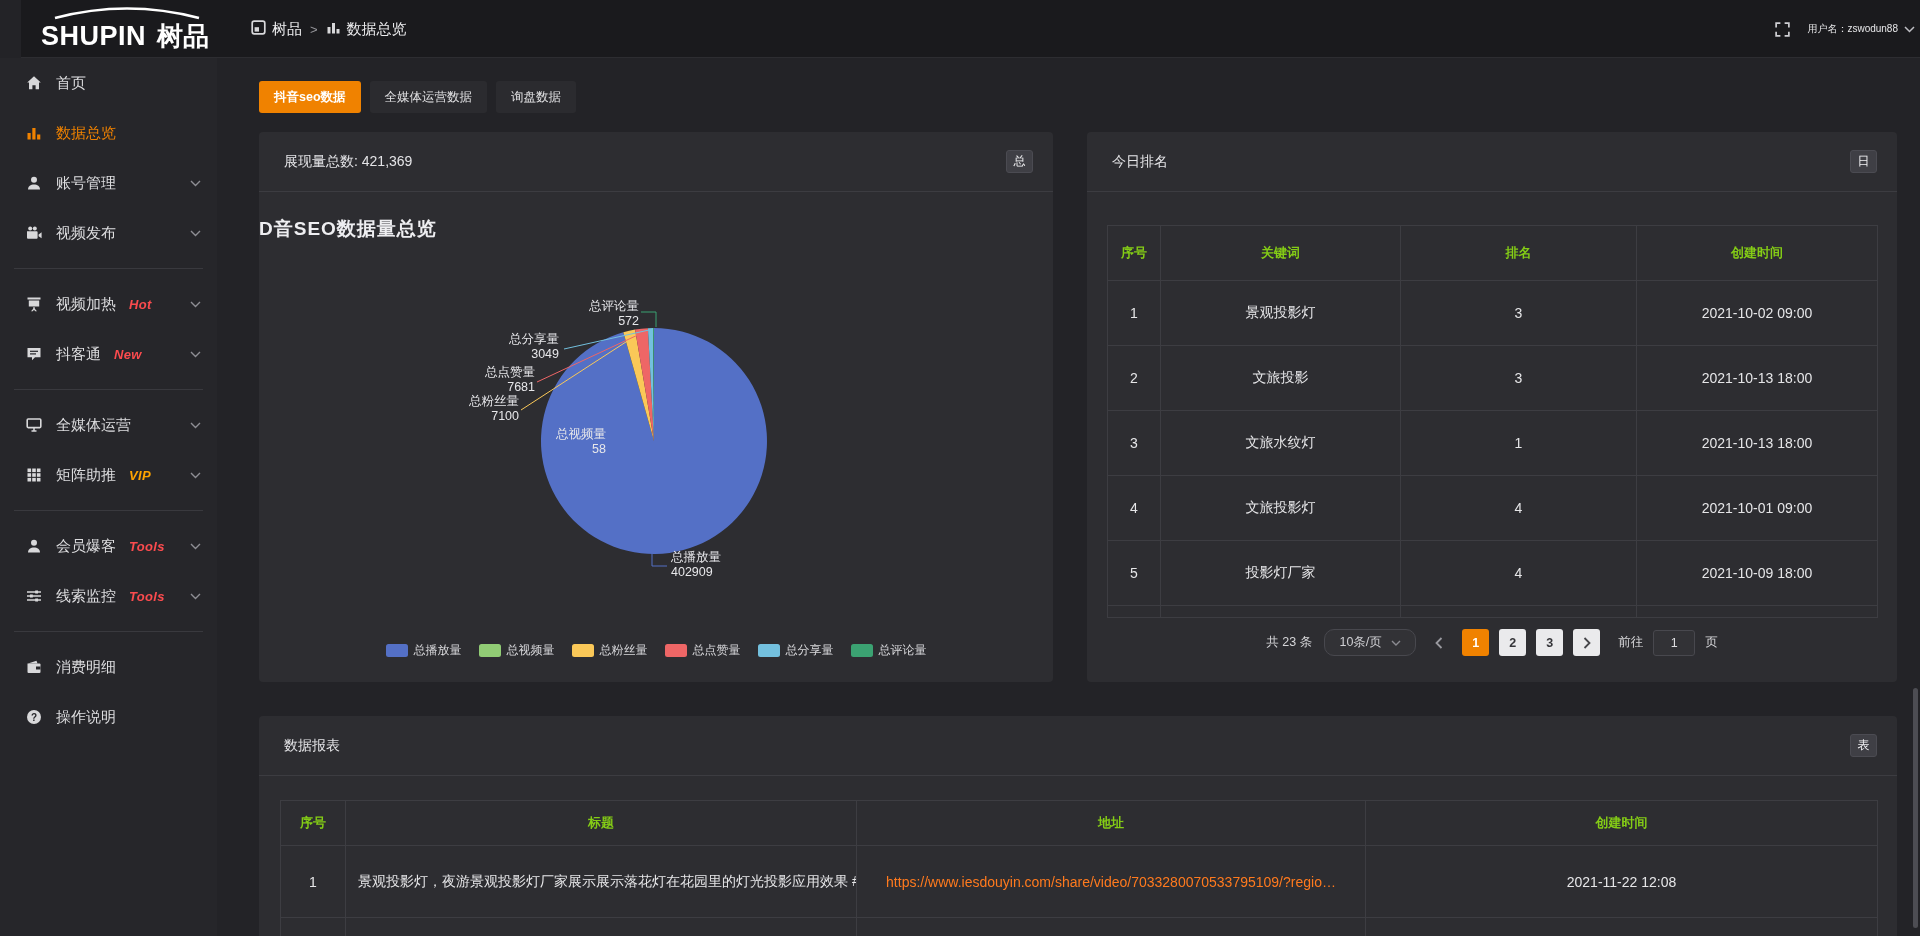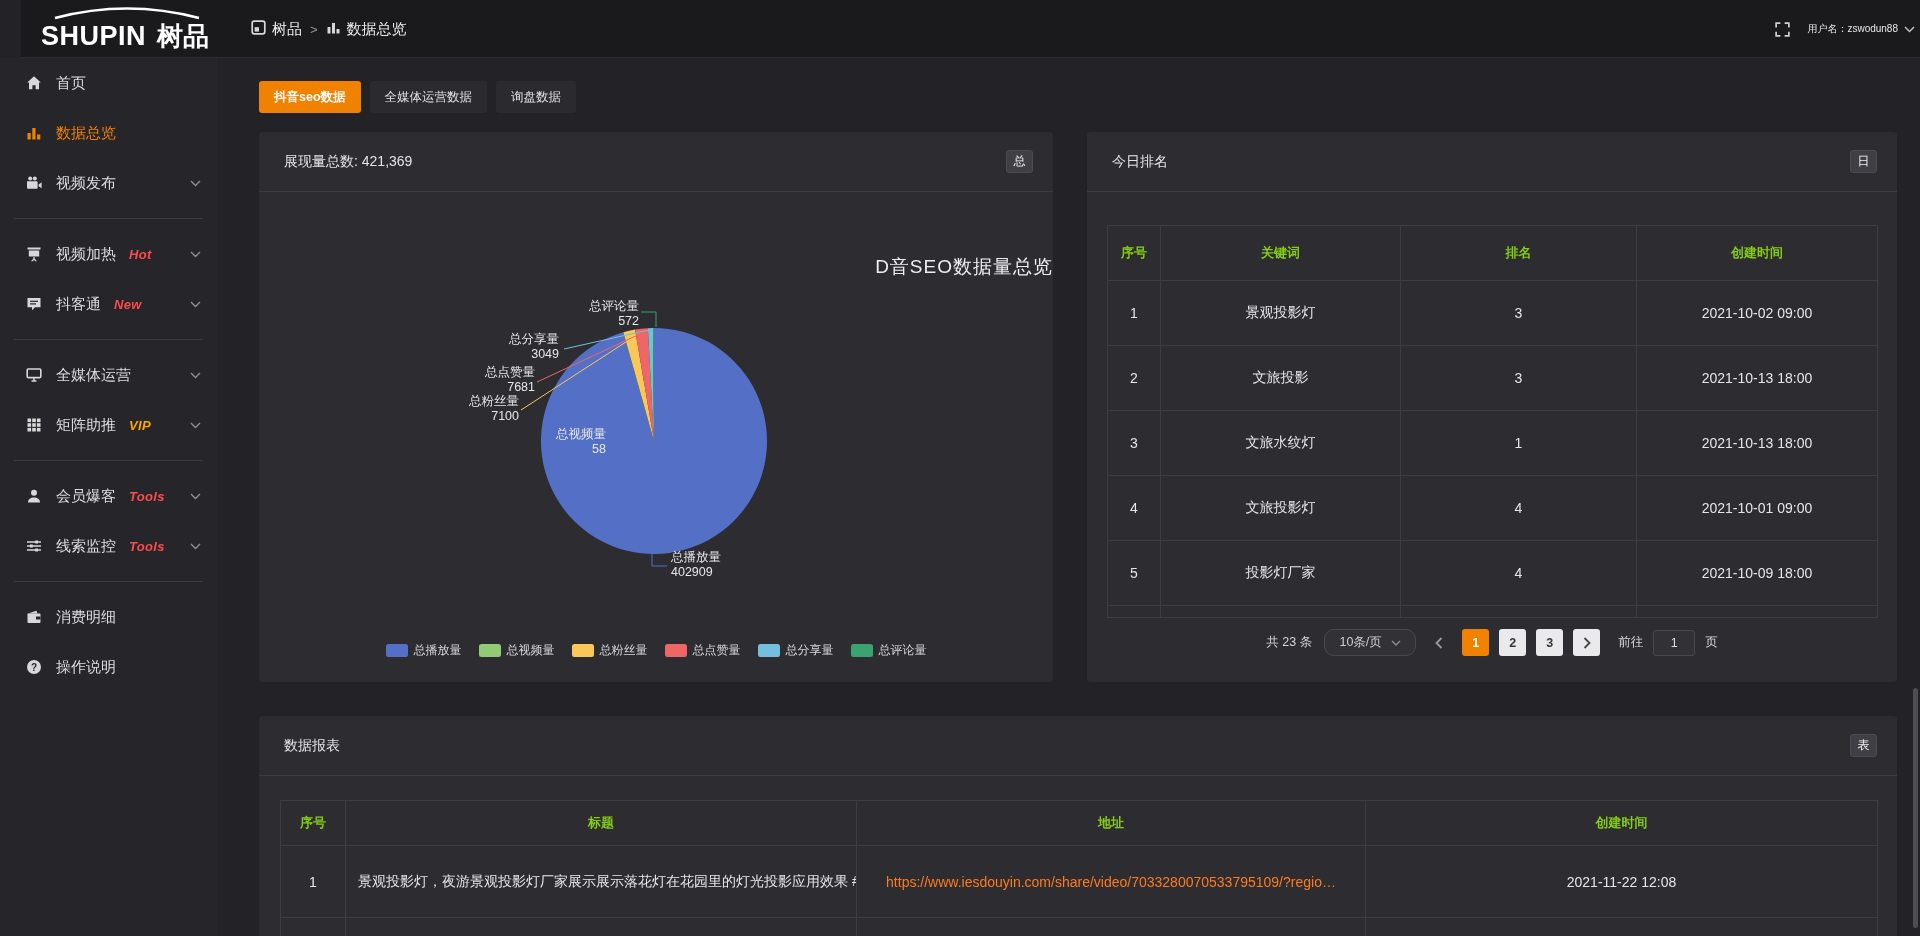--- a/index.html
+++ b/index.html
@@ -38,21 +38,21 @@
   .tab.active{background:#f08200;color:#fff;font-weight:bold;}
   
   .card{position:absolute;background:#2d2d31;border-radius:4px;}
   .card-head{position:absolute;top:0;left:0;right:0;height:60px;border-bottom:1px solid #3c3c41;display:flex;align-items:center;padding:0 20px 0 25px;}
   .card-title{font-size:14px;color:#e4e4e7;}
   .corner-btn{margin-left:auto;min-width:27px;height:23px;padding:0 5px;background:#3f3f45;border:1px solid #4b4b52;border-radius:3px;color:#f2f2f4;font-size:12px;display:flex;align-items:center;justify-content:center;cursor:pointer;}
   #overview-card{left:259px;top:132px;width:794px;height:550px;}
   #ranking-card{left:1087px;top:132px;width:810px;height:550px;}
   #report-card{left:259px;top:716px;width:1638px;height:262px;}
   
-  #chart-title{position:absolute;top:84px;left:0;width:100%;text-align:right;font-size:19px;font-weight:normal;color:#eeeef1;letter-spacing:1px;margin-top:38px;}
+  #chart-title{position:absolute;top:84px;left:0;width:100%;text-align:left;font-size:19px;font-weight:bold;color:#eeeef1;letter-spacing:1px;}
   #pie-svg{position:absolute;left:0;top:0;}
   #chart-legend{position:absolute;left:0;top:510px;width:100%;display:flex;justify-content:center;align-items:center;gap:17px;}
   .lg-item{display:flex;align-items:center;gap:6px;font-size:12px;color:#d9d9dc;cursor:pointer;}
   .lg-sw{width:22px;height:13px;border-radius:2.5px;}
   
   table.dtab{border-collapse:collapse;position:absolute;table-layout:fixed;}
   .dtab th,.dtab td{border:1px solid #3d3d42;text-align:center;overflow:hidden;white-space:nowrap;}
   .dtab th{font-size:13px;font-weight:bold;color:#84cc16;}
   .dtab td{font-size:14px;color:#e6e6e8;}
   #rank-table{left:20px;top:93px;width:770px;}
@@ -144,20 +144,34 @@
     <span class="icon">
         <svg width="16" height="16" viewBox="0 0 16 16">
           <rect x="1.5" y="8" width="3.2" height="6.5" fill="#f08200"></rect>
           <rect x="6.3" y="3" width="3.2" height="11.5" fill="#f08200"></rect>
           <rect x="11.1" y="9.5" width="3.2" height="5" fill="#f08200"></rect>
         </svg>
       </span>
     <span class="lbl">数据总览</span>
   </div>
 
+  <div class="side-item">
+    <span class="icon">
+        <svg width="16" height="16" viewBox="0 0 16 16">
+          <circle cx="8" cy="4.8" r="3" fill="#d8d8da"></circle>
+          <path d="M2 14.5c0-3.4 2.7-5.1 6-5.1s6 1.7 6 5.1Z" fill="#d8d8da"></path>
+        </svg>
+      </span>
+    <span class="lbl">账号管理</span>
+    <span class="chev">
+        <svg width="11" height="7" viewBox="0 0 11 7">
+          <polyline points="1,1 5.5,5.5 10,1" stroke="#8e8e94" stroke-width="1.4" fill="none"></polyline>
+        </svg>
+      </span>
+  </div>
 
 
   <div class="side-item">
     <span class="icon">
         <svg width="16" height="16" viewBox="0 0 16 16">
           <circle cx="4.2" cy="3.6" r="2" fill="#d8d8da"></circle>
           <circle cx="8.8" cy="3.6" r="2" fill="#d8d8da"></circle>
           <path d="M1 6.3h9.6a1 1 0 0 1 1 1v5.4a1 1 0 0 1-1 1H2a1 1 0 0 1-1-1Zm11.6 3.1 3-2.1v6l-3-2.1Z" fill="#d8d8da"></path>
         </svg>
       </span>

